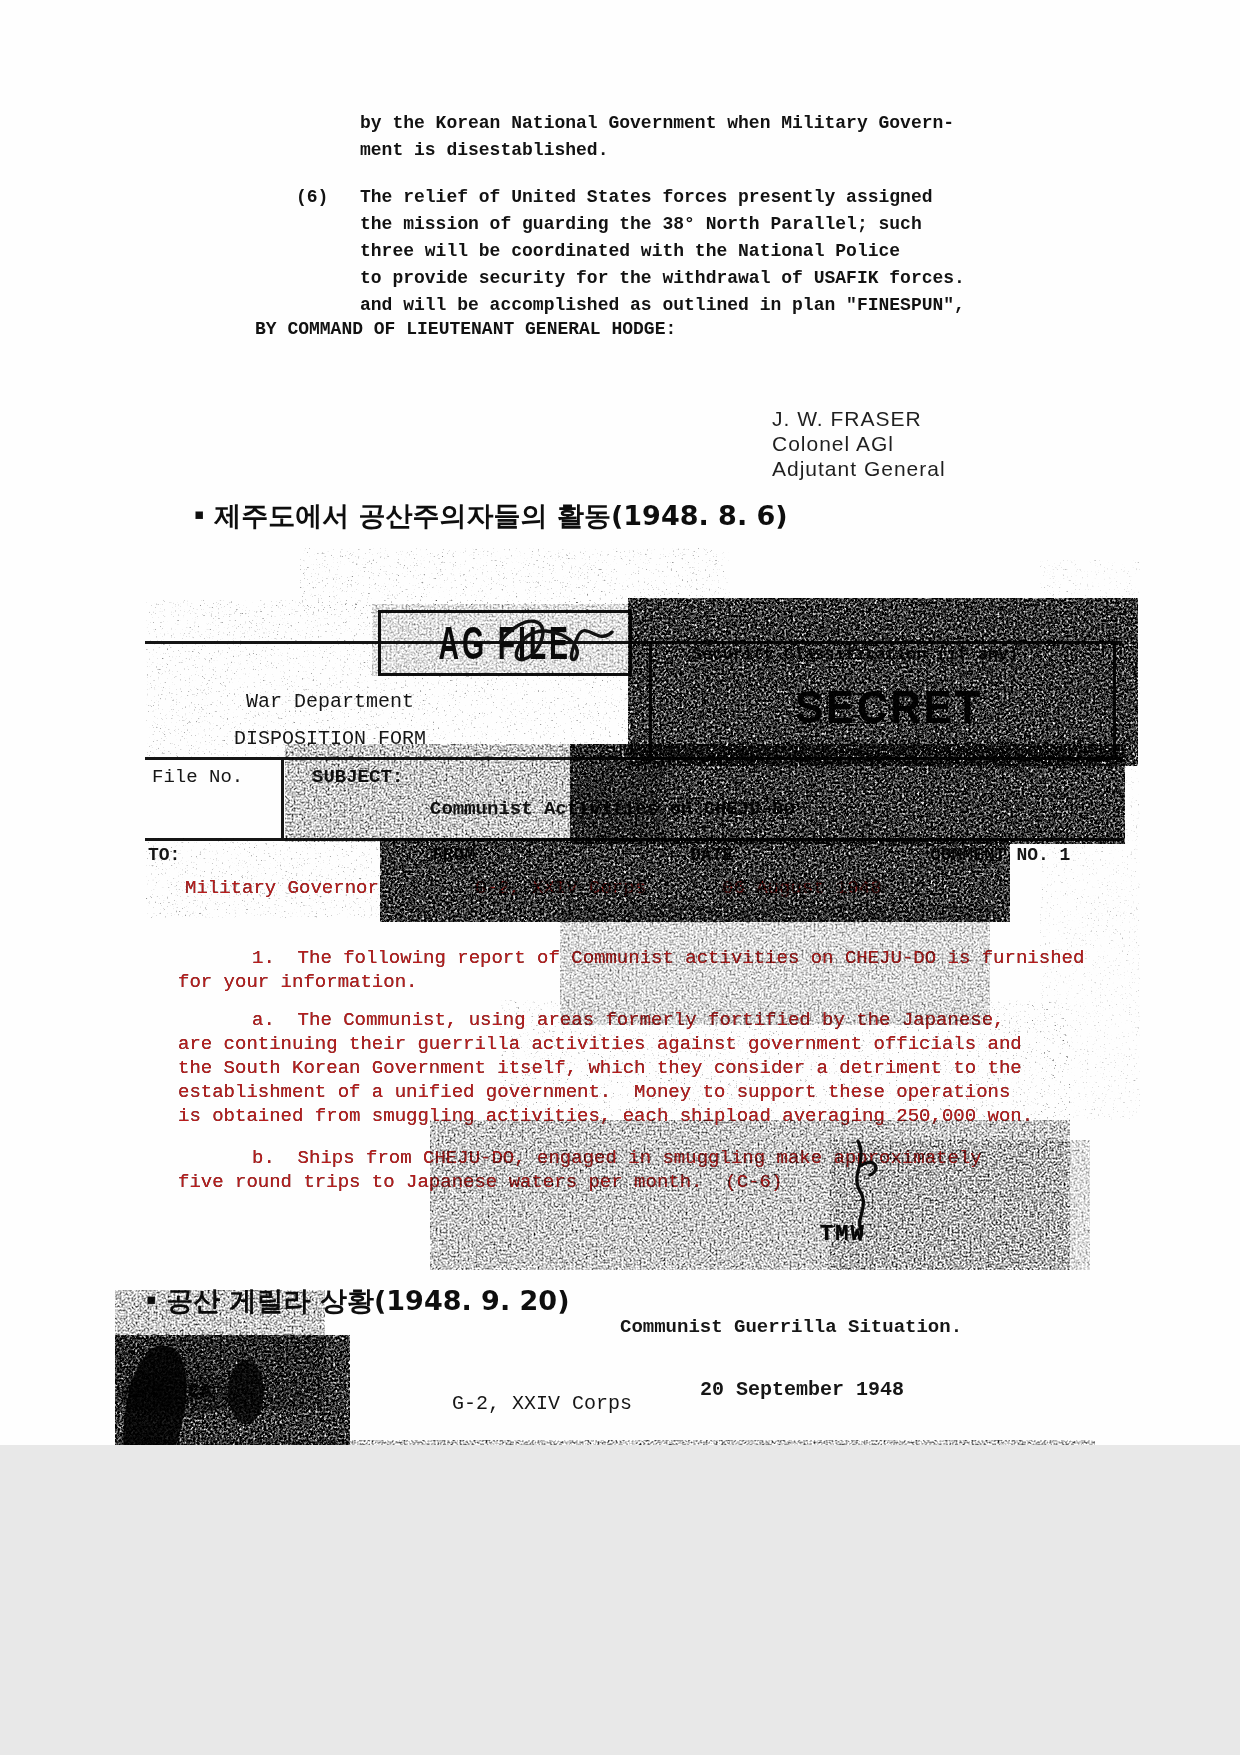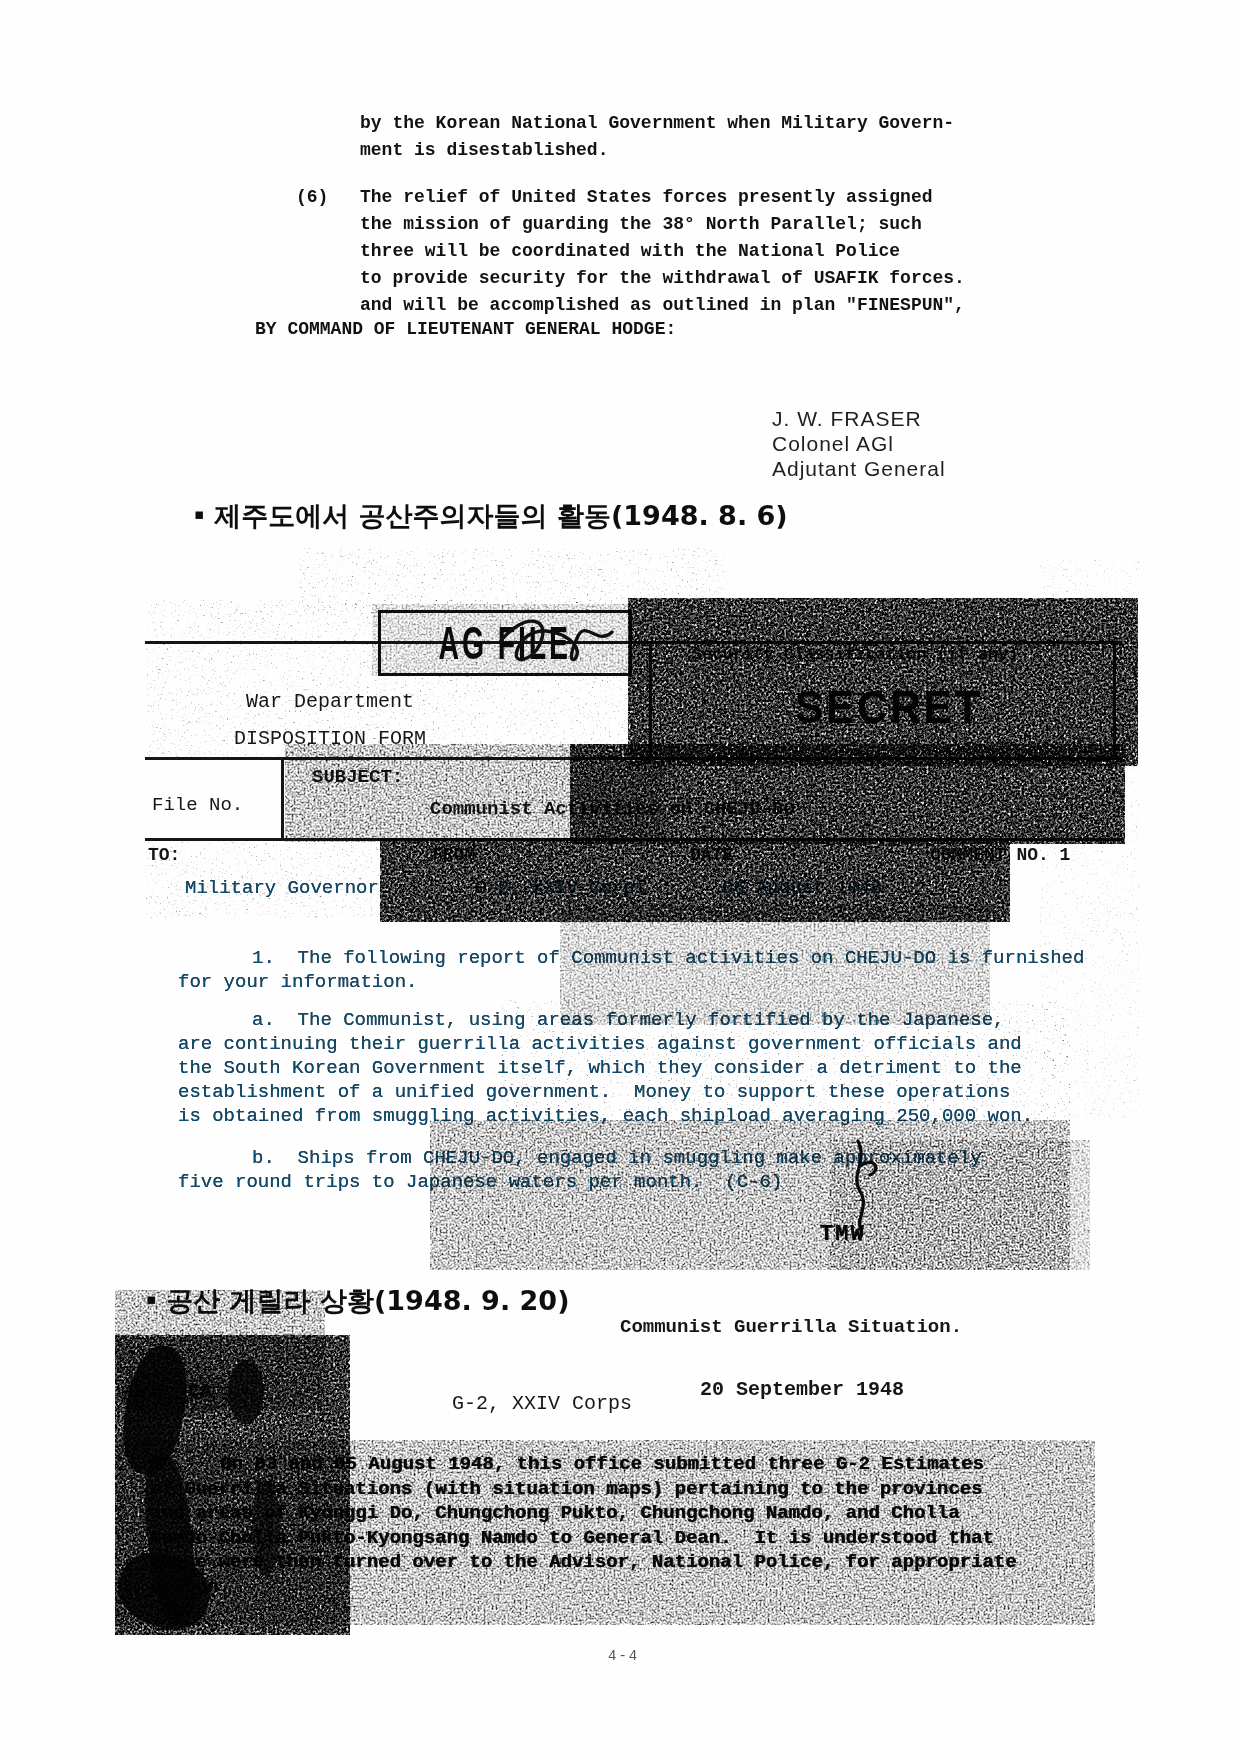--- a/index.html
+++ b/index.html
@@ -1,21 +1,21 @@
 <!DOCTYPE html>
 <html><head>
 <meta charset="utf-8">
 <style>
   html,body{margin:0;padding:0;background:#e8e8e8;}
-  .page{position:relative;width:1240px;height:1755px;background:#fefefe;overflow:hidden;
+  .page{position:relative;width:1240px;height:1445px;background:#fefefe;overflow:hidden;
         font-family:"Liberation Mono","DejaVu Sans Mono",monospace;color:#161616;}
   .abs{position:absolute;}
   .t{white-space:pre;font-family:"Liberation Mono","DejaVu Sans Mono",monospace;}
   .typed-top{font-size:18px;line-height:27px;font-weight:bold;color:#121212;}
-  .typed-body{font-size:19px;line-height:24px;color:#0c4a6e;text-shadow:0 0 0.6px #333;}
+  .typed-body{font-size:19px;line-height:24px;color:#b91c1c;text-shadow:0 0 0.6px #333;}
   .typed-heavy{font-size:19px;line-height:24.6px;font-weight:bold;color:#0a0a0a;text-shadow:0.6px 0.4px 0.8px #222;}
   .label{font-size:18px;font-weight:bold;}
   .korean{font-family:"DejaVu Sans","Liberation Sans",sans-serif;font-weight:bold;font-size:27px;color:#0e0e0e;}
   .bullet{font-size:15px;vertical-align:6px;margin-right:10px;}
   .sig{font-family:"Liberation Sans","DejaVu Sans",sans-serif;font-size:21px;letter-spacing:1px;color:#1f1f1f;line-height:25px;}
   .hline{position:absolute;background:#151515;height:3px;}
   .vline{position:absolute;background:#151515;width:2.5px;}
   .stampbox{position:absolute;border:3px solid #101010;display:flex;align-items:center;justify-content:center;}
   .stamptext{font-family:"Liberation Sans",sans-serif;font-weight:bold;font-size:30px;letter-spacing:3px;
              transform:scaleY(1.55) scaleX(.95);color:#0c0c0c;}
@@ -69,21 +69,21 @@
   </div>
   <svg class="abs" style="left:440px;top:600px;" width="200" height="90">
     <path d="M60 42 C 85 10, 112 18, 100 44 C 92 62, 70 66, 78 48 C 90 22, 122 30, 134 44 C 146 58, 120 74, 138 36 C 146 20, 158 46, 172 32" stroke="#141414" stroke-width="3.4" fill="none" stroke-linecap="round"></path>
   </svg>
 
   <div class="abs t seclabel" style="left:692px;top:645px;">Security Classification (if any)</div>
   <div class="abs secret" style="left:795px;top:680px;">SECRET</div>
   <div class="abs t" style="left:180px;top:690px;width:300px;text-align:center;font-size:20px;">War Department</div>
   <div class="abs t" style="left:180px;top:727px;width:300px;text-align:center;font-size:20px;">DISPOSITION FORM</div>
 
-  <div class="abs t" style="left:152px;top:766px;font-size:19px;margin-top:28px;">File No.</div>
+  <div class="abs t" style="left:152px;top:766px;font-size:19px;">File No.</div>
   <div class="abs t" style="left:312px;top:766px;font-size:19px;font-weight:bold;">SUBJECT:</div>
   <div class="abs t" style="left:430px;top:798px;font-size:19px;font-weight:bold;">Communist Activities on CHEJU-DO</div>
 
   <div class="abs t label" style="left:148px;top:845px;">TO:</div>
   <div class="abs t label" style="left:432px;top:845px;">FROM</div>
   <div class="abs t label" style="left:690px;top:845px;">DATE</div>
   <div class="abs t label" style="left:930px;top:845px;">COMMENT NO. 1</div>
   <div class="abs t typed-body" style="left:185px;top:876px;">Military Governor</div>
   <div class="abs t typed-body" style="left:475px;top:876px;">G-2, XXIV Corps</div>
   <div class="abs t typed-body" style="left:722px;top:876px;">06 August 1948</div>

